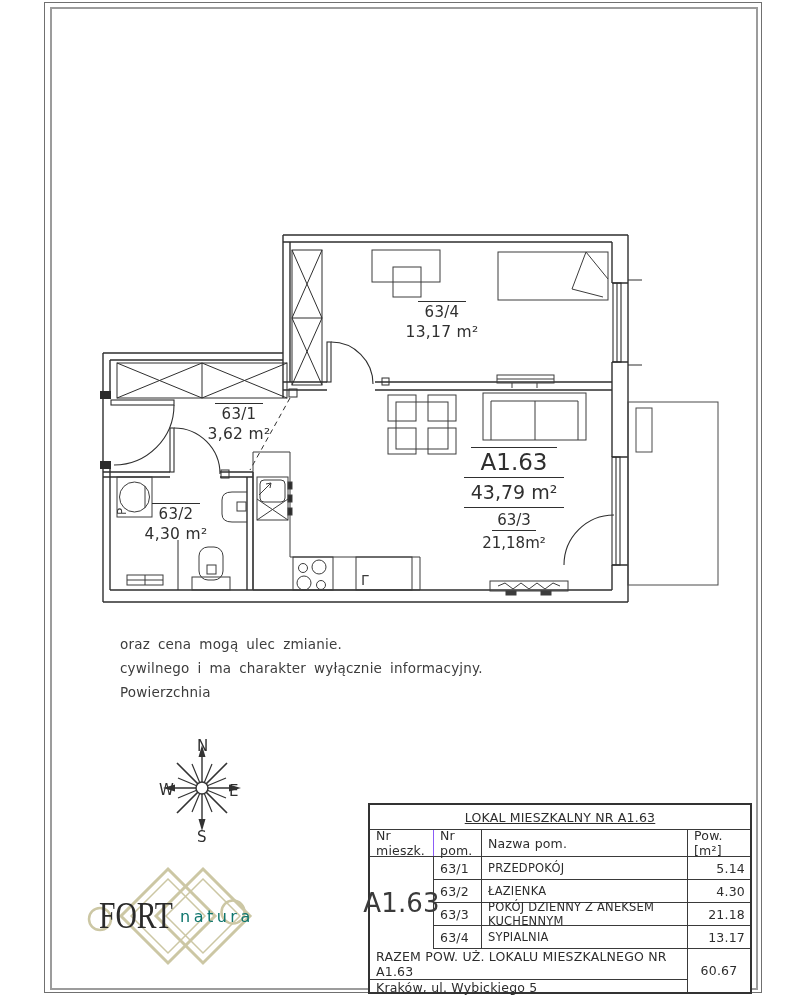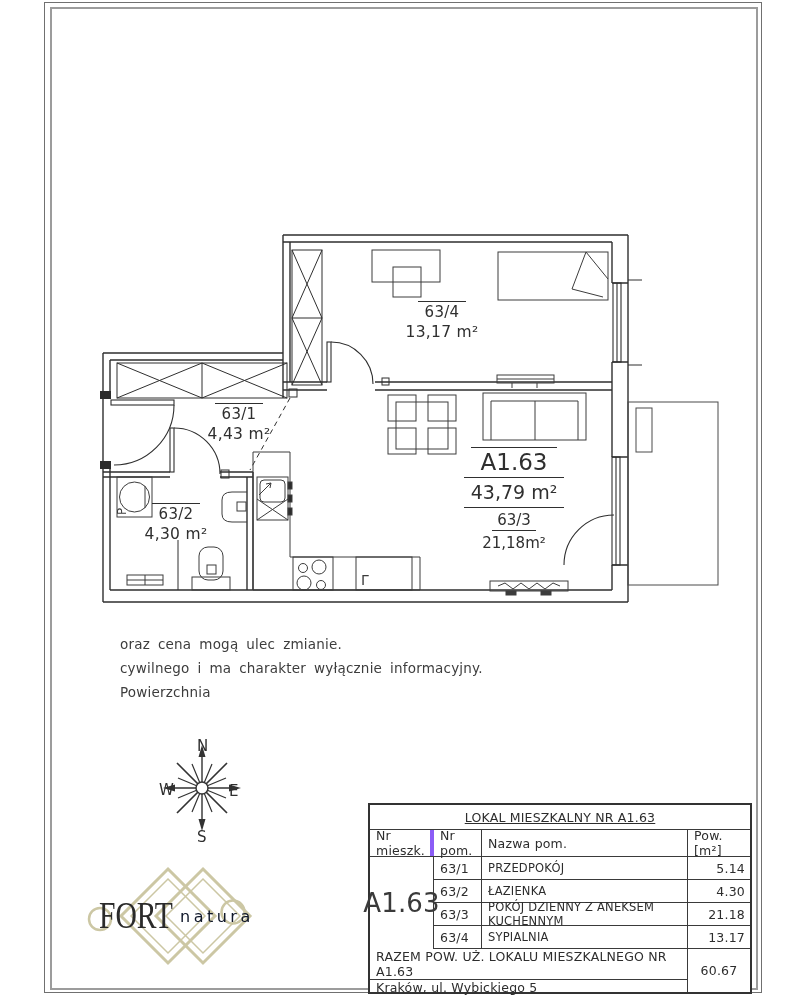--- a/index.html
+++ b/index.html
@@ -21,30 +21,30 @@
   .apt-room{display:inline-block;border-bottom:1.4px solid #2f2f2f;padding:0 5px 1px;font-size:15px;margin-top:1px;}
   .apt-room-area{font-size:15px;margin-top:3px;}
 
   .disclaimer{position:absolute;left:120px;top:632px;width:380px;font-size:13.5px;
               line-height:24px;color:#3d3d3d;word-spacing:3.5px;letter-spacing:.2px;}
 
   .compass-letter{position:absolute;font-size:15px;color:#2f2f2f;}
 
   .logo-fort{position:absolute;left:99px;top:894px;font-family:"Liberation Serif",serif;
              font-size:37px;color:#2b2b2b;transform:scaleX(.8);transform-origin:left top;letter-spacing:0;}
-  .logo-natura{position:absolute;left:180px;top:907px;font-size:16px;color:#0f172a;letter-spacing:3.5px;}
+  .logo-natura{position:absolute;left:180px;top:907px;font-size:16px;color:#0f766e;letter-spacing:3.5px;}
 
   
   .tbl{position:absolute;left:368px;top:803px;width:384px;border:2px solid #333;background:#fff;
        font-size:12.5px;color:#2d2d2d;box-sizing:border-box;letter-spacing:.2px;}
   .tbl *{box-sizing:border-box;}
   .tbl-title{height:25px;border-bottom:1px solid #3a3a3a;display:flex;align-items:center;justify-content:center;font-size:12.5px;text-decoration:underline;}
   .tbl-head{display:flex;height:27px;border-bottom:1px solid #3a3a3a;}
   .tbl-head>div{display:flex;align-items:center;padding-left:6px;}
-  .hc1{width:64px;border-right:4px solid #8b5cf6;}
+  .hc1{width:64px;border-right:1px solid #8b5cf6;}
   .hc2{width:48px;border-right:1px solid #3a3a3a;}
   .hc3{width:206px;border-right:1px solid #3a3a3a;}
   .hc4{flex:1;justify-content:flex-end;padding-right:0;}
   .tbl-body{display:flex;}
   .apt-cell{width:64px;border-right:1px solid #3a3a3a;display:flex;align-items:center;justify-content:center;
             font-size:26px;color:#3a3a3a;}
   .rows{flex:1;}
   .trow{display:flex;height:23px;border-bottom:1px solid #3a3a3a;}
   .trow:last-child{border-bottom:1px solid #3a3a3a;}
   .tc2{width:48px;border-right:1px solid #3a3a3a;display:flex;align-items:center;padding-left:6px;}
@@ -242,21 +242,21 @@
       <circle cx="233" cy="912" r="11.5" stroke-width="2.5"></circle>
       <polygon points="168,869 215,916 168,963 121,916" stroke-width="3"></polygon>
       <polygon points="168,879 205,916 168,953 131,916" stroke-width="1.5"></polygon>
       <polygon points="203,869 250,916 203,963 156,916" stroke-width="3"></polygon>
       <polygon points="203,879 240,916 203,953 166,916" stroke-width="1.5"></polygon>
     </g>
   </svg>
 
   <div class="roomlbl" style="left:189px;top:403px;width:100px;">
     <span class="rid">63/1</span><br>
-    <span class="rarea">4,43 m²</span>
+    <span class="rarea">3,62 m²</span>
   </div>
 
   <div class="roomlbl" style="left:126px;top:503px;width:100px;">
     <span class="rid">63/2</span><br>
     <span class="rarea">4,30 m²</span>
   </div>
 
   <div class="roomlbl" style="left:392px;top:301px;width:100px;">
     <span class="rid">63/4</span><br>
     <span class="rarea">13,17 m²</span>

